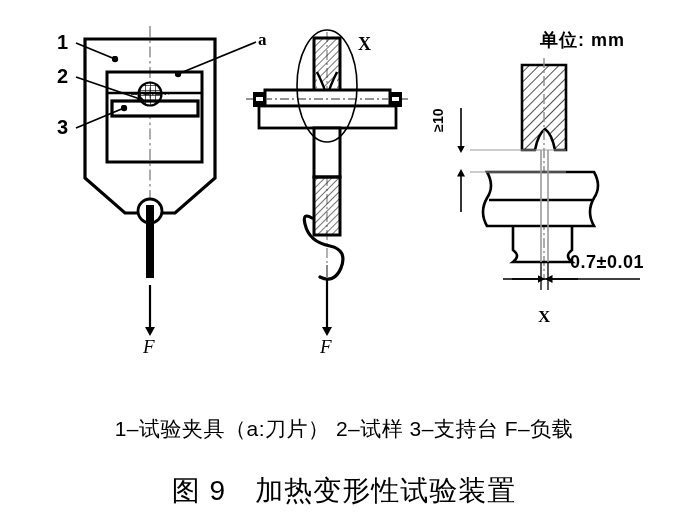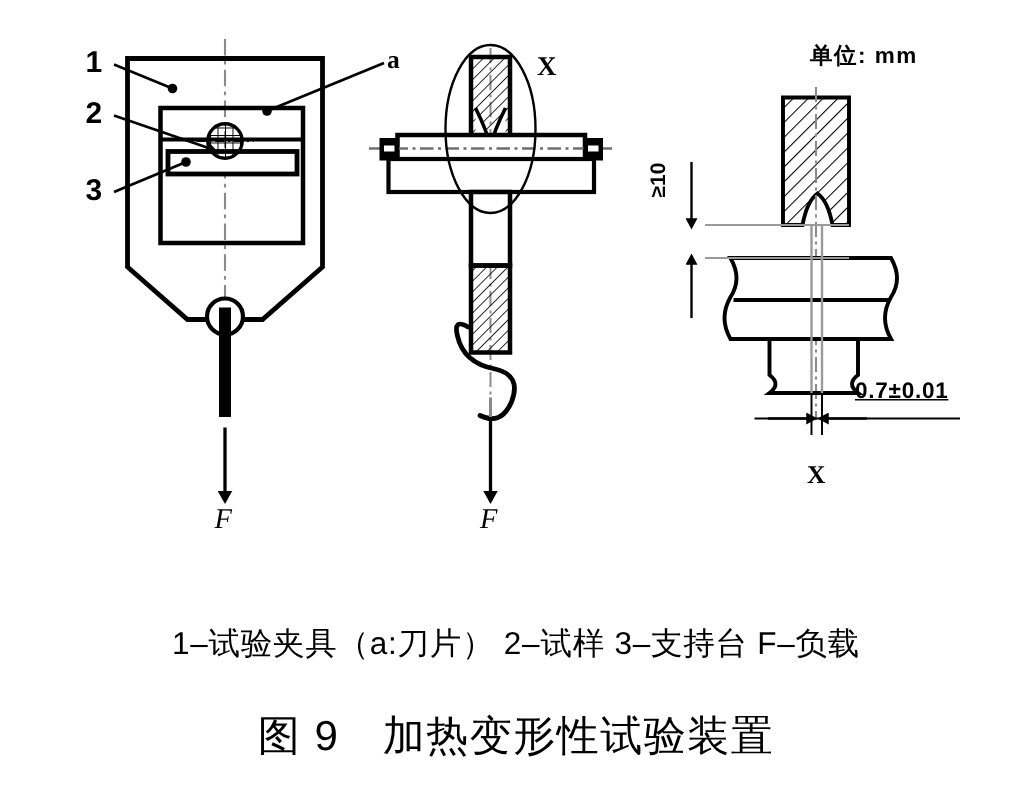--- a/index.html
+++ b/index.html
@@ -152,26 +152,26 @@
   <div style="position:absolute;left:57px;top:65px;font-size:20px;font-weight:bold;">2</div>
   <div style="position:absolute;left:57px;top:116px;font-size:20px;font-weight:bold;">3</div>
 
   <div style="position:absolute;left:258px;top:30px;font-size:17px;font-weight:bold;font-family:'Liberation Serif',serif;">a</div>
 
   <div style="position:absolute;left:358px;top:34px;font-size:18px;font-weight:bold;font-family:'Liberation Serif',serif;">X</div>
 
   <div style="position:absolute;left:143px;top:336px;font-size:19px;font-style:italic;font-family:'Liberation Serif',serif;">F</div>
   <div style="position:absolute;left:320px;top:336px;font-size:19px;font-style:italic;font-family:'Liberation Serif',serif;">F</div>
 
-  <div style="position:absolute;left:540px;top:28px;font-size:15px;font-weight:bold;letter-spacing:1px;">单位: mm</div>
+  <div style="position:absolute;left:540px;top:28px;font-size:18px;font-weight:bold;letter-spacing:1px;">单位: mm</div>
 
   <div style="position:absolute;left:421px;top:112px;width:34px;font-size:14px;font-weight:bold;
               transform:rotate(-90deg);transform-origin:center center;text-align:center;">≥10</div>
 
-  <div style="position:absolute;left:570px;top:252px;font-size:15px;font-weight:bold;letter-spacing:0.5px;text-decoration:underline;">0.7±0.01</div>
+  <div style="position:absolute;left:570px;top:252px;font-size:18px;font-weight:bold;letter-spacing:0.5px;">0.7±0.01</div>
 
   <div style="position:absolute;left:538px;top:307px;font-size:17px;font-weight:bold;font-family:'Liberation Serif',serif;">X</div>
 
   <div class="cap" id="legend-line">1–试验夹具（a:刀片） 2–试样 3–支持台 F–负载</div>
 
   <div class="cap" id="figure-caption">图 9　加热变形性试验装置</div>
 
 </div>
 
 </body></html>

